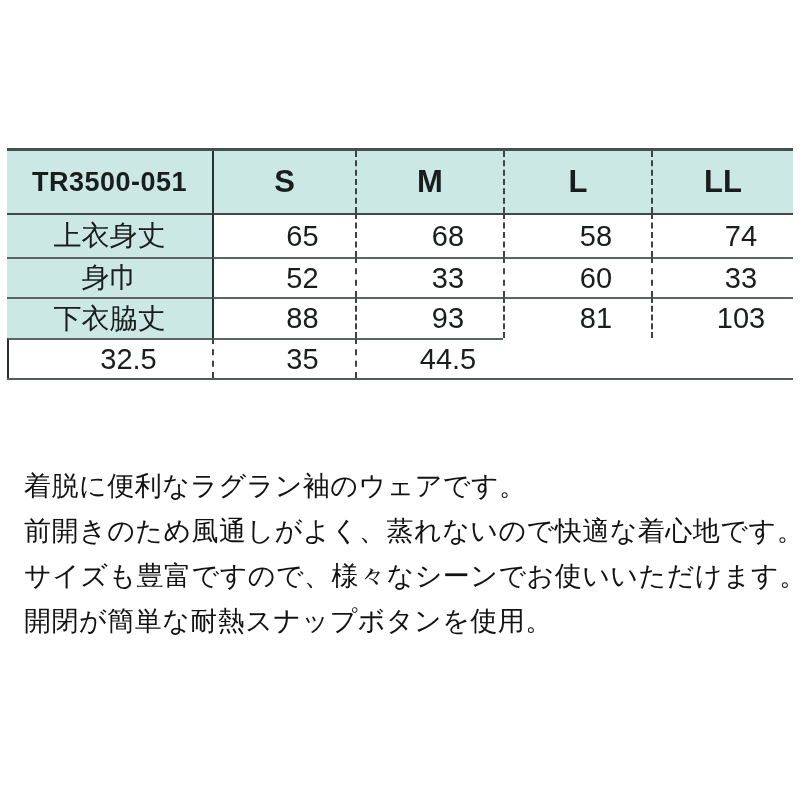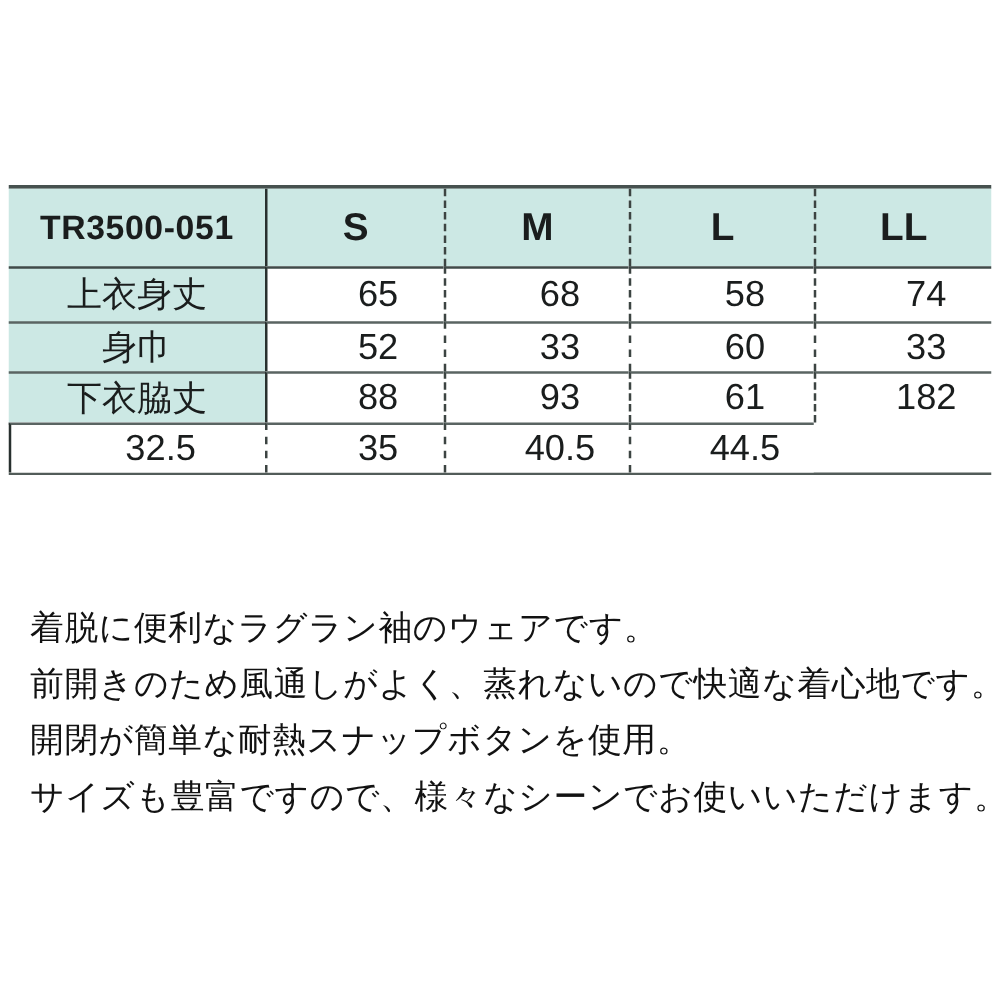--- a/index.html
+++ b/index.html
@@ -63,21 +63,21 @@
     font-size:28px;
   }
   .value{
     font-size:29px;
     padding-left:36px;
   }
   
   .description{
     position:absolute;
     left:24px;
-    top:480px;
+    top:464px;
     width:770px;
     font-family:"Liberation Serif","DejaVu Serif",serif;
     color:#121212;
   }
   .description p{
     margin:0;
     font-size:27px;
     line-height:45px;
     letter-spacing:0.5px;
     white-space:nowrap;
@@ -106,30 +106,29 @@
 
     <div class="cell teal row-label hr-row">身巾</div>
     <div class="cell value vsolid hr-row">52</div>
     <div class="cell value vdash  hr-row">33</div>
     <div class="cell value vdash  hr-row">60</div>
     <div class="cell value vdash  hr-row">33</div>
 
     <div class="cell teal row-label hr-row">下衣脇丈</div>
     <div class="cell value vsolid hr-row">88</div>
     <div class="cell value vdash  hr-row">93</div>
-    <div class="cell value vdash  hr-row">61</div>
-    <div class="cell value vdash  hr-row">182</div>
+    <div class="cell value vdash  hr-row">81</div>
+    <div class="cell value vdash  hr-row">103</div>
 
     <div class="cell value vsolid hr-row">32.5</div>
     <div class="cell value vdash  hr-row">35</div>
-    <div class="cell value vdash  hr-row">40.5</div>
     <div class="cell value vdash  hr-row">44.5</div>
 
   </div>
 
   <div class="description">
     <p>着脱に便利なラグラン袖のウェアです。</p>
     <p>前開きのため風通しがよく、蒸れないので快適な着心地です。</p>
+    <p>サイズも豊富ですので、様々なシーンでお使いいただけます。</p>
     <p>開閉が簡単な耐熱スナップボタンを使用。</p>
-    <p>サイズも豊富ですので、様々なシーンでお使いいただけます。</p>
   </div>
 
 </div>
 
 </body></html>

